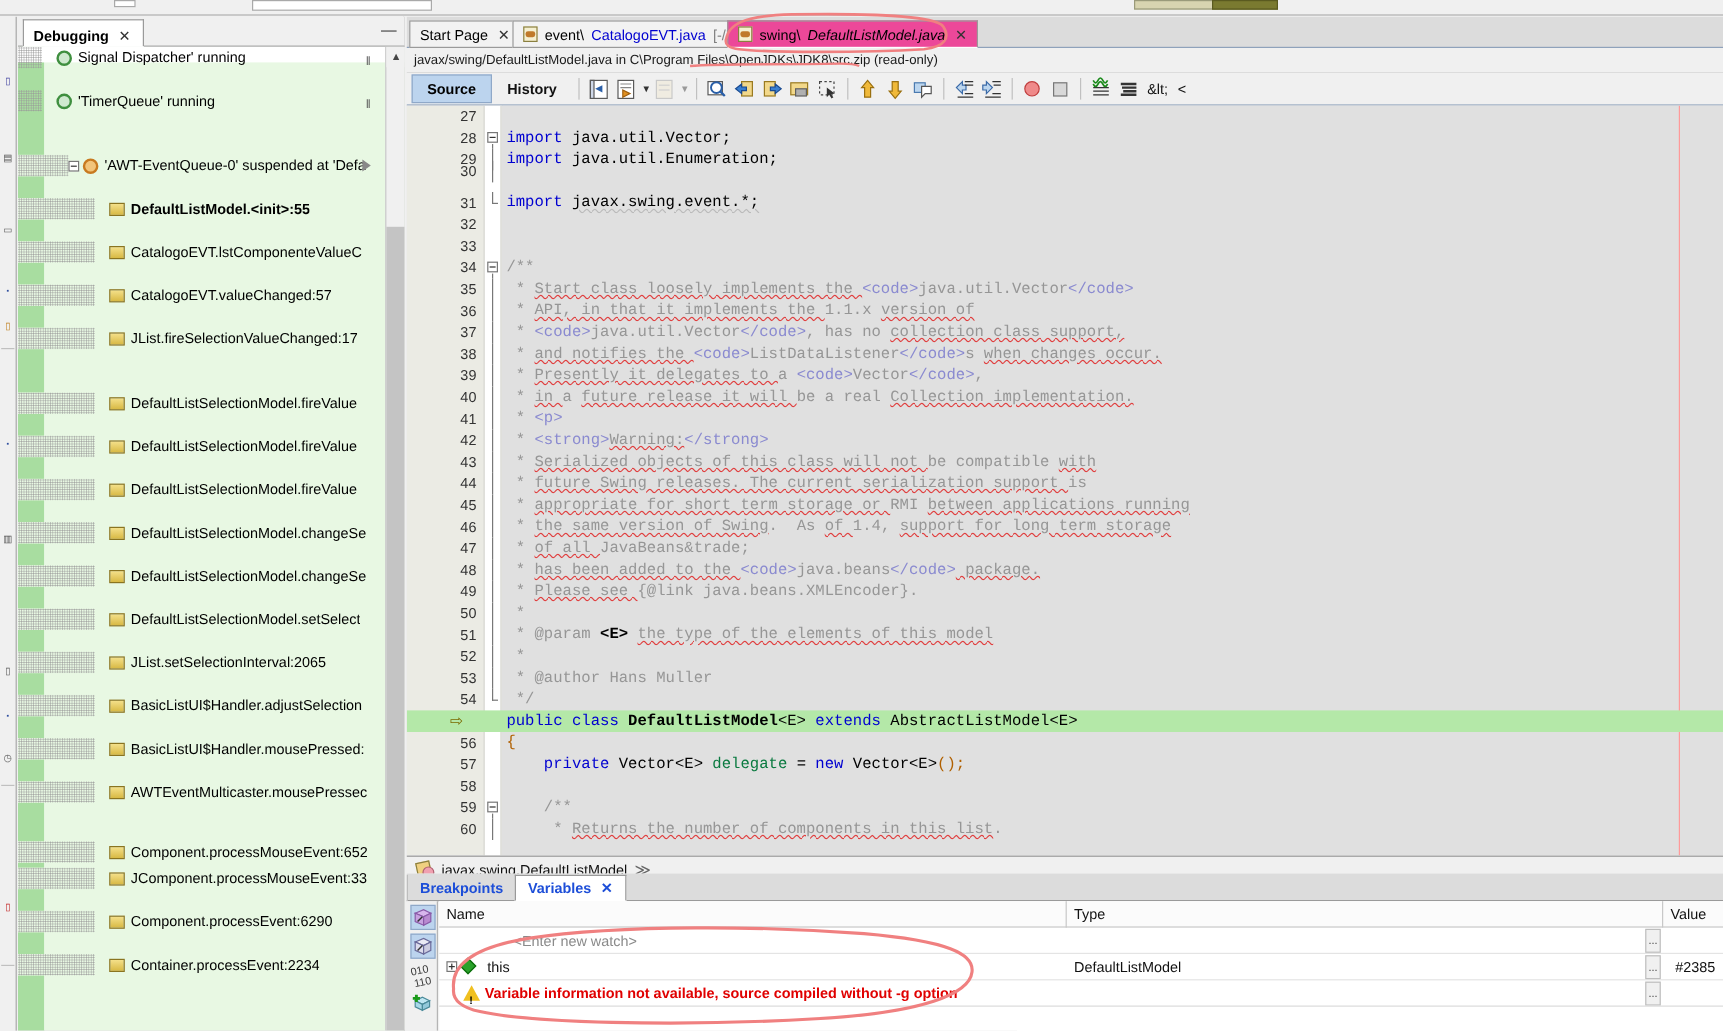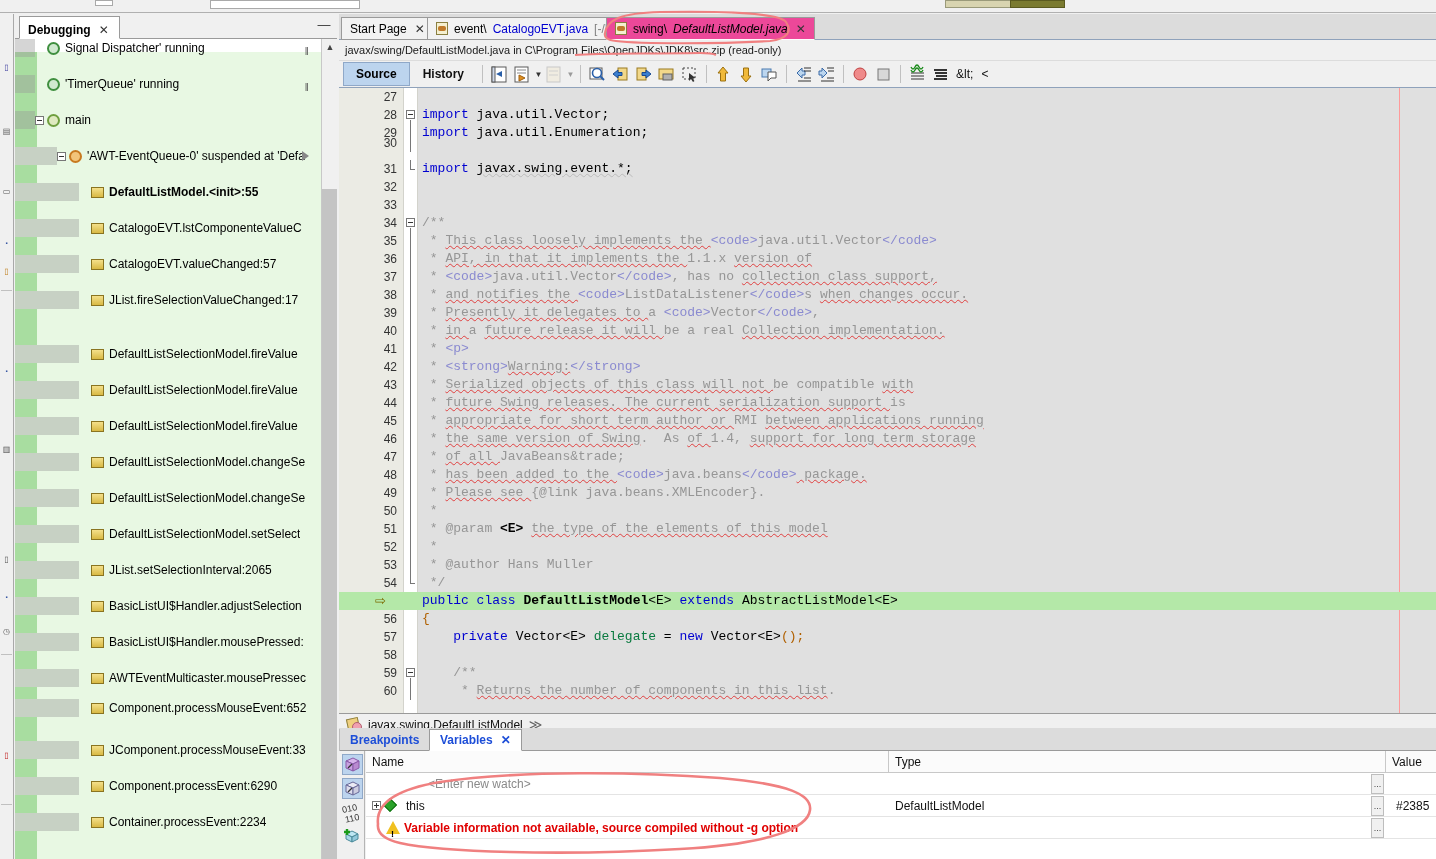--- a/index.html
+++ b/index.html
@@ -412,26 +412,20 @@
             <span style="white-space: nowrap; overflow: hidden;">Signal Dispatcher' running</span>
             <span class="t-pause" style="right: 16px;">‖</span>
           </div>
           <div class="trow" style="top: 18px;">
             <span class="t-dots" style="flex: 0 0 auto; display: inline-block; height: 18px; width: 20px;"></span>
             <span style="flex: 0 0 auto; width: 12px; height: 18px;"></span>
             <span class="ico-gear"></span>
             <span style="white-space: nowrap; overflow: hidden;">'TimerQueue' running</span>
             <span class="t-pause" style="right: 16px;">‖</span>
           </div>
-          <div class="trow" style="top: 36px;">
-            <span class="t-dots" style="flex: 0 0 auto; display: inline-block; height: 18px; width: 20px;"></span>
-            <span class="t-expander"></span>
-            <span class="ico-gear grp"></span>
-            <span style="white-space: nowrap; overflow: hidden;">main</span>
-          </div>
           <div class="trow greenrow" style="top: 54px;">
             <span class="t-dots" style="flex: 0 0 auto; display: inline-block; height: 18px; width: 42px;"></span>
             <span class="t-expander"></span>
             <span class="ico-thread"></span>
             <span style="white-space: nowrap; overflow: hidden;">'AWT-EventQueue-0' suspended at 'Defa</span>
             <span class="t-run" style="position: absolute; right: 16px; top: 4px; width: 0px; height: 0px; border-left: 7px solid rgb(136, 136, 136); border-top: 5px solid transparent; border-bottom: 5px solid transparent;"></span>
           </div>
           <div class="trow bold greenrow" style="top: 72px;">
             <span class="t-dots" style="flex: 0 0 auto; display: inline-block; height: 18px; width: 64px;"></span>
             <span style="flex: 0 0 auto; width: 12px; height: 18px;"></span>
@@ -509,21 +503,21 @@
             <span style="flex: 0 0 auto; width: 12px; height: 18px;"></span>
             <span class="ico-box"></span>
             <span style="white-space: nowrap; overflow: hidden;">BasicListUI$Handler.mousePressed:</span>
           </div>
           <div class="trow greenrow" style="top: 324px;">
             <span class="t-dots" style="flex: 0 0 auto; display: inline-block; height: 18px; width: 64px;"></span>
             <span style="flex: 0 0 auto; width: 12px; height: 18px;"></span>
             <span class="ico-box"></span>
             <span style="white-space: nowrap; overflow: hidden;">AWTEventMulticaster.mousePressec</span>
           </div>
-          <div class="trow greenrow" style="top: 336px;">
+          <div class="trow greenrow" style="top: 356px;">
             <span class="t-dots" style="flex: 0 0 auto; display: inline-block; height: 18px; width: 64px;"></span>
             <span style="flex: 0 0 auto; width: 12px; height: 18px;"></span>
             <span class="ico-box"></span>
             <span style="white-space: nowrap; overflow: hidden;">Component.processMouseEvent:652</span>
           </div>
           <div class="trow greenrow" style="top: 360px;">
             <span class="t-dots" style="flex: 0 0 auto; display: inline-block; height: 18px; width: 64px;"></span>
             <span style="flex: 0 0 auto; width: 12px; height: 18px;"></span>
             <span class="ico-box"></span>
             <span style="white-space: nowrap; overflow: hidden;">JComponent.processMouseEvent:33</span>
@@ -749,21 +743,21 @@
           </div>
           <div class="cline" style="top: 126px;">
             <span class="lno">34</span>
             <span class="fold"></span>
             <span class="foldbar" style="position: absolute; left: 71px; top: 14px; width: 1px; height: 4px; background: rgb(119, 119, 119);"></span>
             <span class="ctext"><span class="cm">/**</span></span>
           </div>
           <div class="cline" style="top: 144px;">
             <span class="lno">35</span>
             <span class="foldbar" style="position: absolute; left: 71px; top: 0px; width: 1px; height: 18px; background: rgb(119, 119, 119);"></span>
-            <span class="ctext"><span class="cm"> * </span><span class="cm sq">This class loosely implements the </span><span class="tag">&lt;code&gt;</span><span class="cm">java.util.Vector</span><span class="tag">&lt;/code&gt;</span></span>
+            <span class="ctext"><span class="cm"> * </span><span class="cm sq">Start class loosely implements the </span><span class="tag">&lt;code&gt;</span><span class="cm">java.util.Vector</span><span class="tag">&lt;/code&gt;</span></span>
           </div>
           <div class="cline" style="top: 162px;">
             <span class="lno">36</span>
             <span class="foldbar" style="position: absolute; left: 71px; top: 0px; width: 1px; height: 18px; background: rgb(119, 119, 119);"></span>
             <span class="ctext"><span class="cm"> * </span><span class="cm sq">API, in that it implements the </span><span class="cm">1.1.x </span><span class="cm sq">version of</span></span>
           </div>
           <div class="cline" style="top: 180px;">
             <span class="lno">37</span>
             <span class="foldbar" style="position: absolute; left: 71px; top: 0px; width: 1px; height: 18px; background: rgb(119, 119, 119);"></span>
             <span class="ctext"><span class="cm"> * </span><span class="tag">&lt;code&gt;</span><span class="cm">java.util.Vector</span><span class="tag">&lt;/code&gt;</span><span class="cm">, has no </span><span class="cm sq">collection class support,</span></span>
@@ -799,21 +793,21 @@
             <span class="ctext"><span class="cm"> * </span><span class="cm sq">Serialized objects of this class will not </span><span class="cm">be compatible </span><span class="cm sq">with</span></span>
           </div>
           <div class="cline" style="top: 306px;">
             <span class="lno">44</span>
             <span class="foldbar" style="position: absolute; left: 71px; top: 0px; width: 1px; height: 18px; background: rgb(119, 119, 119);"></span>
             <span class="ctext"><span class="cm"> * </span><span class="cm sq">future Swing releases. The current serialization support </span><span class="cm">is</span></span>
           </div>
           <div class="cline" style="top: 324px;">
             <span class="lno">45</span>
             <span class="foldbar" style="position: absolute; left: 71px; top: 0px; width: 1px; height: 18px; background: rgb(119, 119, 119);"></span>
-            <span class="ctext"><span class="cm"> * </span><span class="cm sq">appropriate for short term author or </span><span class="cm">RMI </span><span class="cm sq">between applications running</span></span>
+            <span class="ctext"><span class="cm"> * </span><span class="cm sq">appropriate for short term storage or </span><span class="cm">RMI </span><span class="cm sq">between applications running</span></span>
           </div>
           <div class="cline" style="top: 342px;">
             <span class="lno">46</span>
             <span class="foldbar" style="position: absolute; left: 71px; top: 0px; width: 1px; height: 18px; background: rgb(119, 119, 119);"></span>
             <span class="ctext"><span class="cm"> * </span><span class="cm sq">the same version of Swing</span><span class="cm">.  As </span><span class="cm sq">of </span><span class="cm">1.4, </span><span class="cm sq">support for long term storage</span></span>
           </div>
           <div class="cline" style="top: 360px;">
             <span class="lno">47</span>
             <span class="foldbar" style="position: absolute; left: 71px; top: 0px; width: 1px; height: 18px; background: rgb(119, 119, 119);"></span>
             <span class="ctext"><span class="cm"> * </span><span class="cm sq">of all </span><span class="cm">JavaBeans&amp;trade;</span></span>

